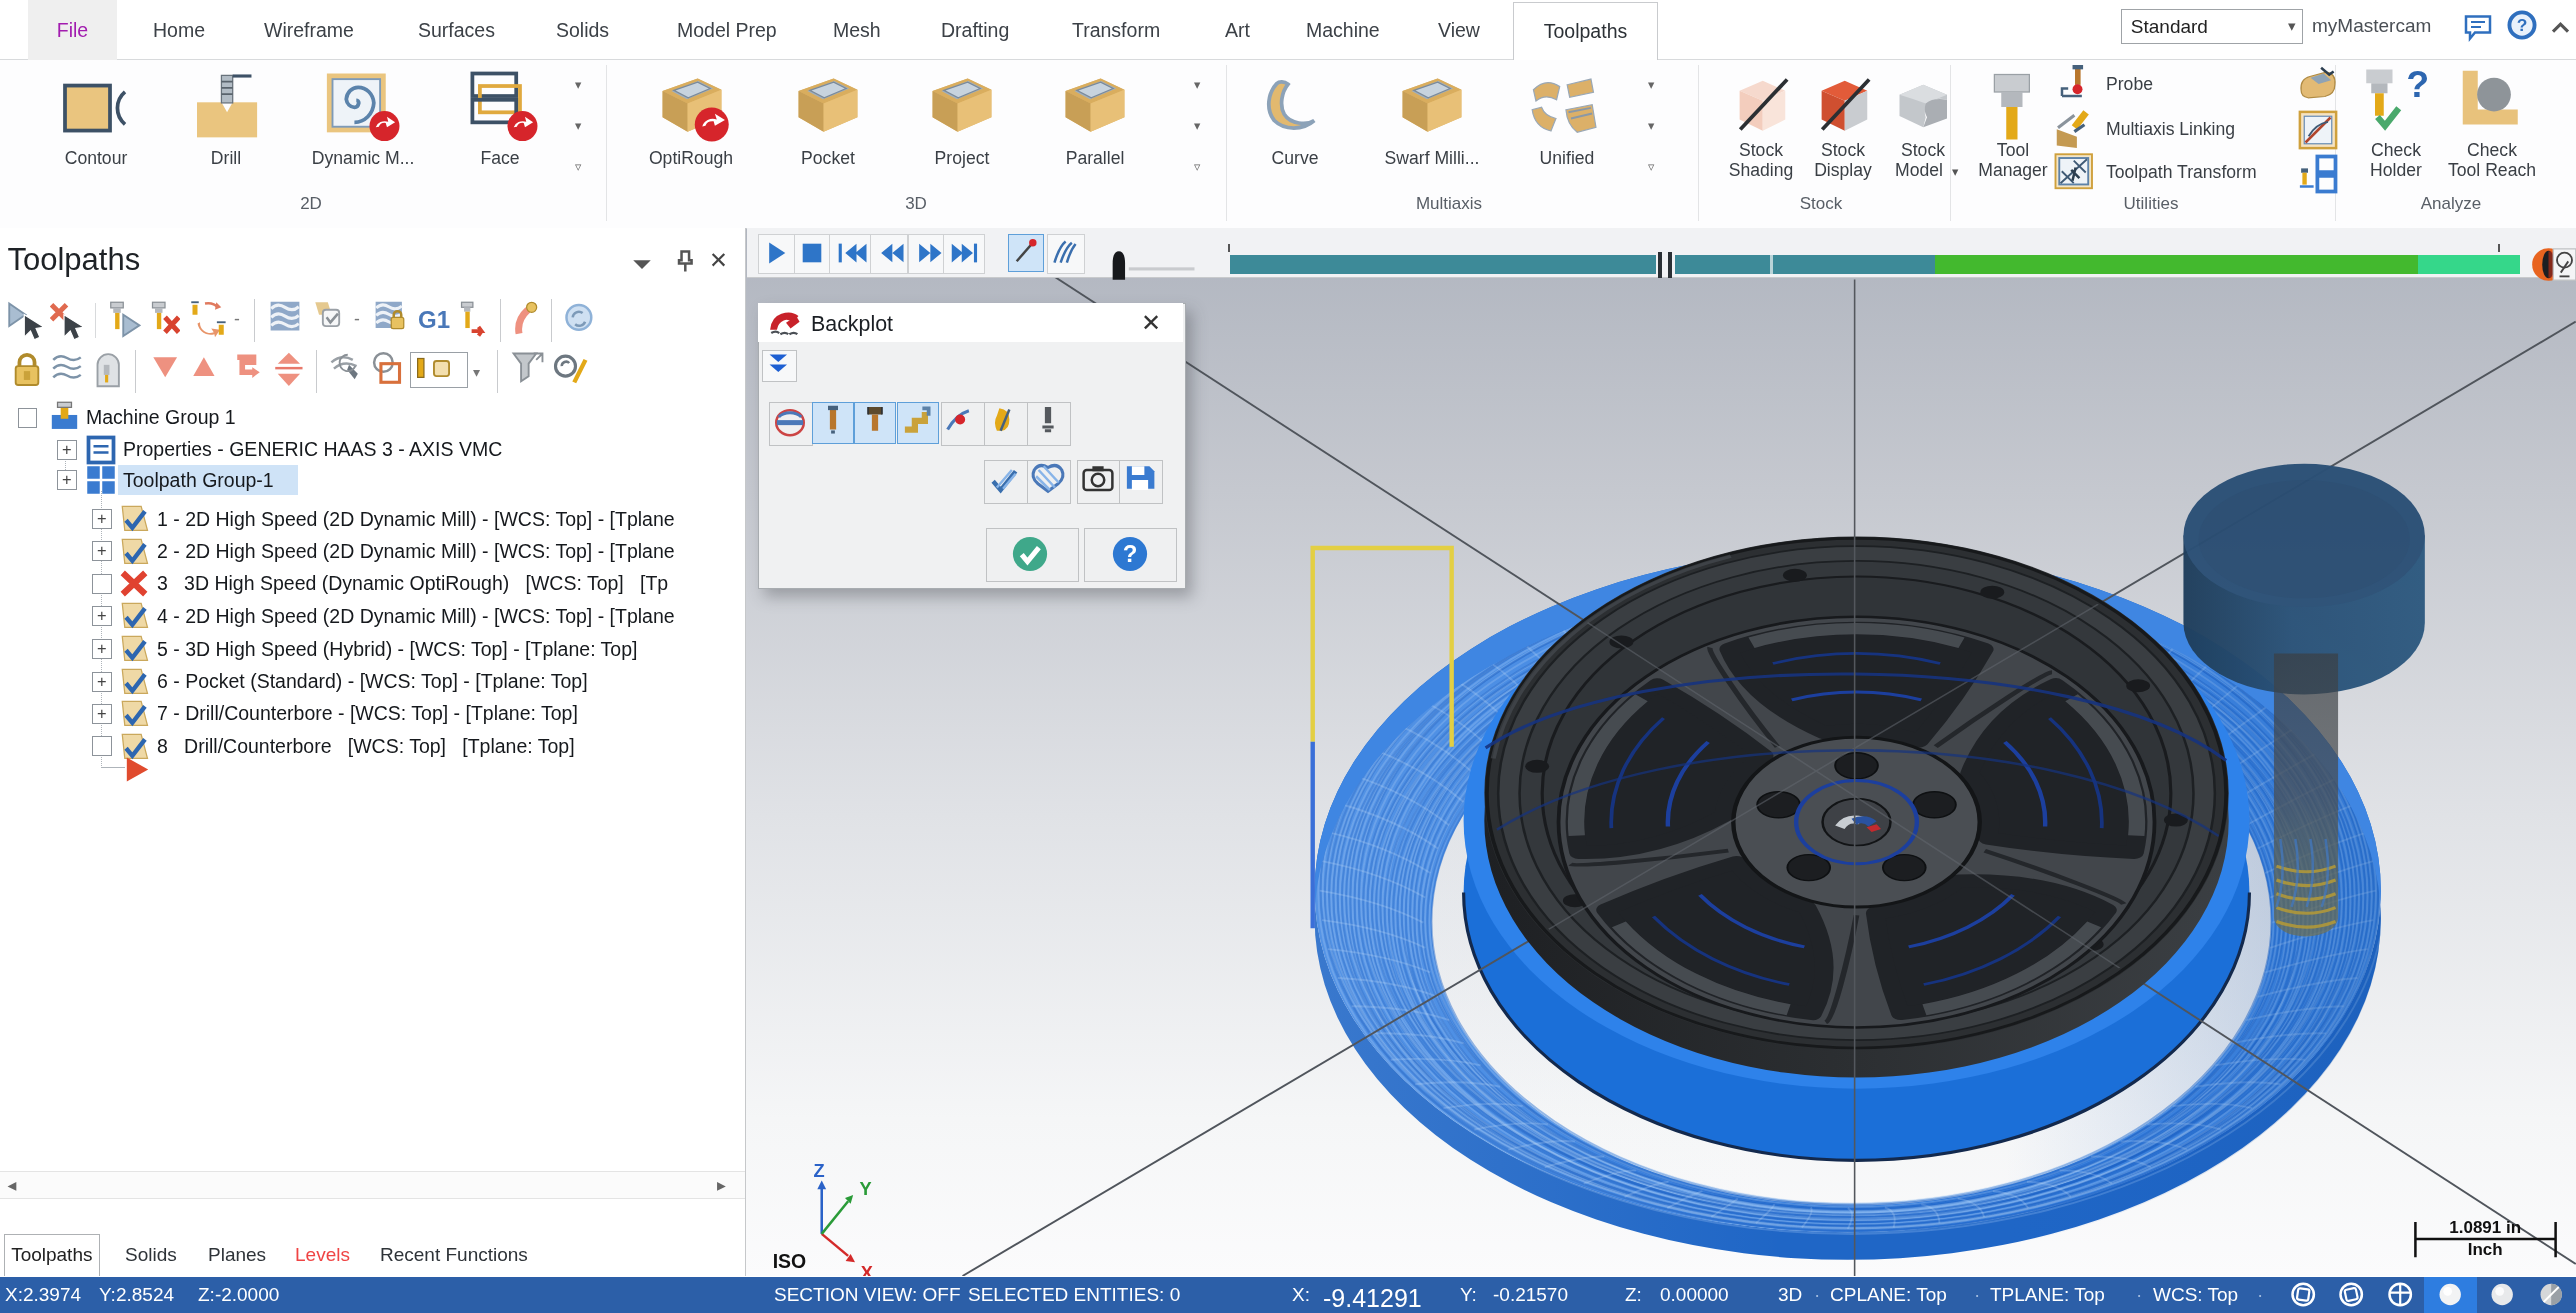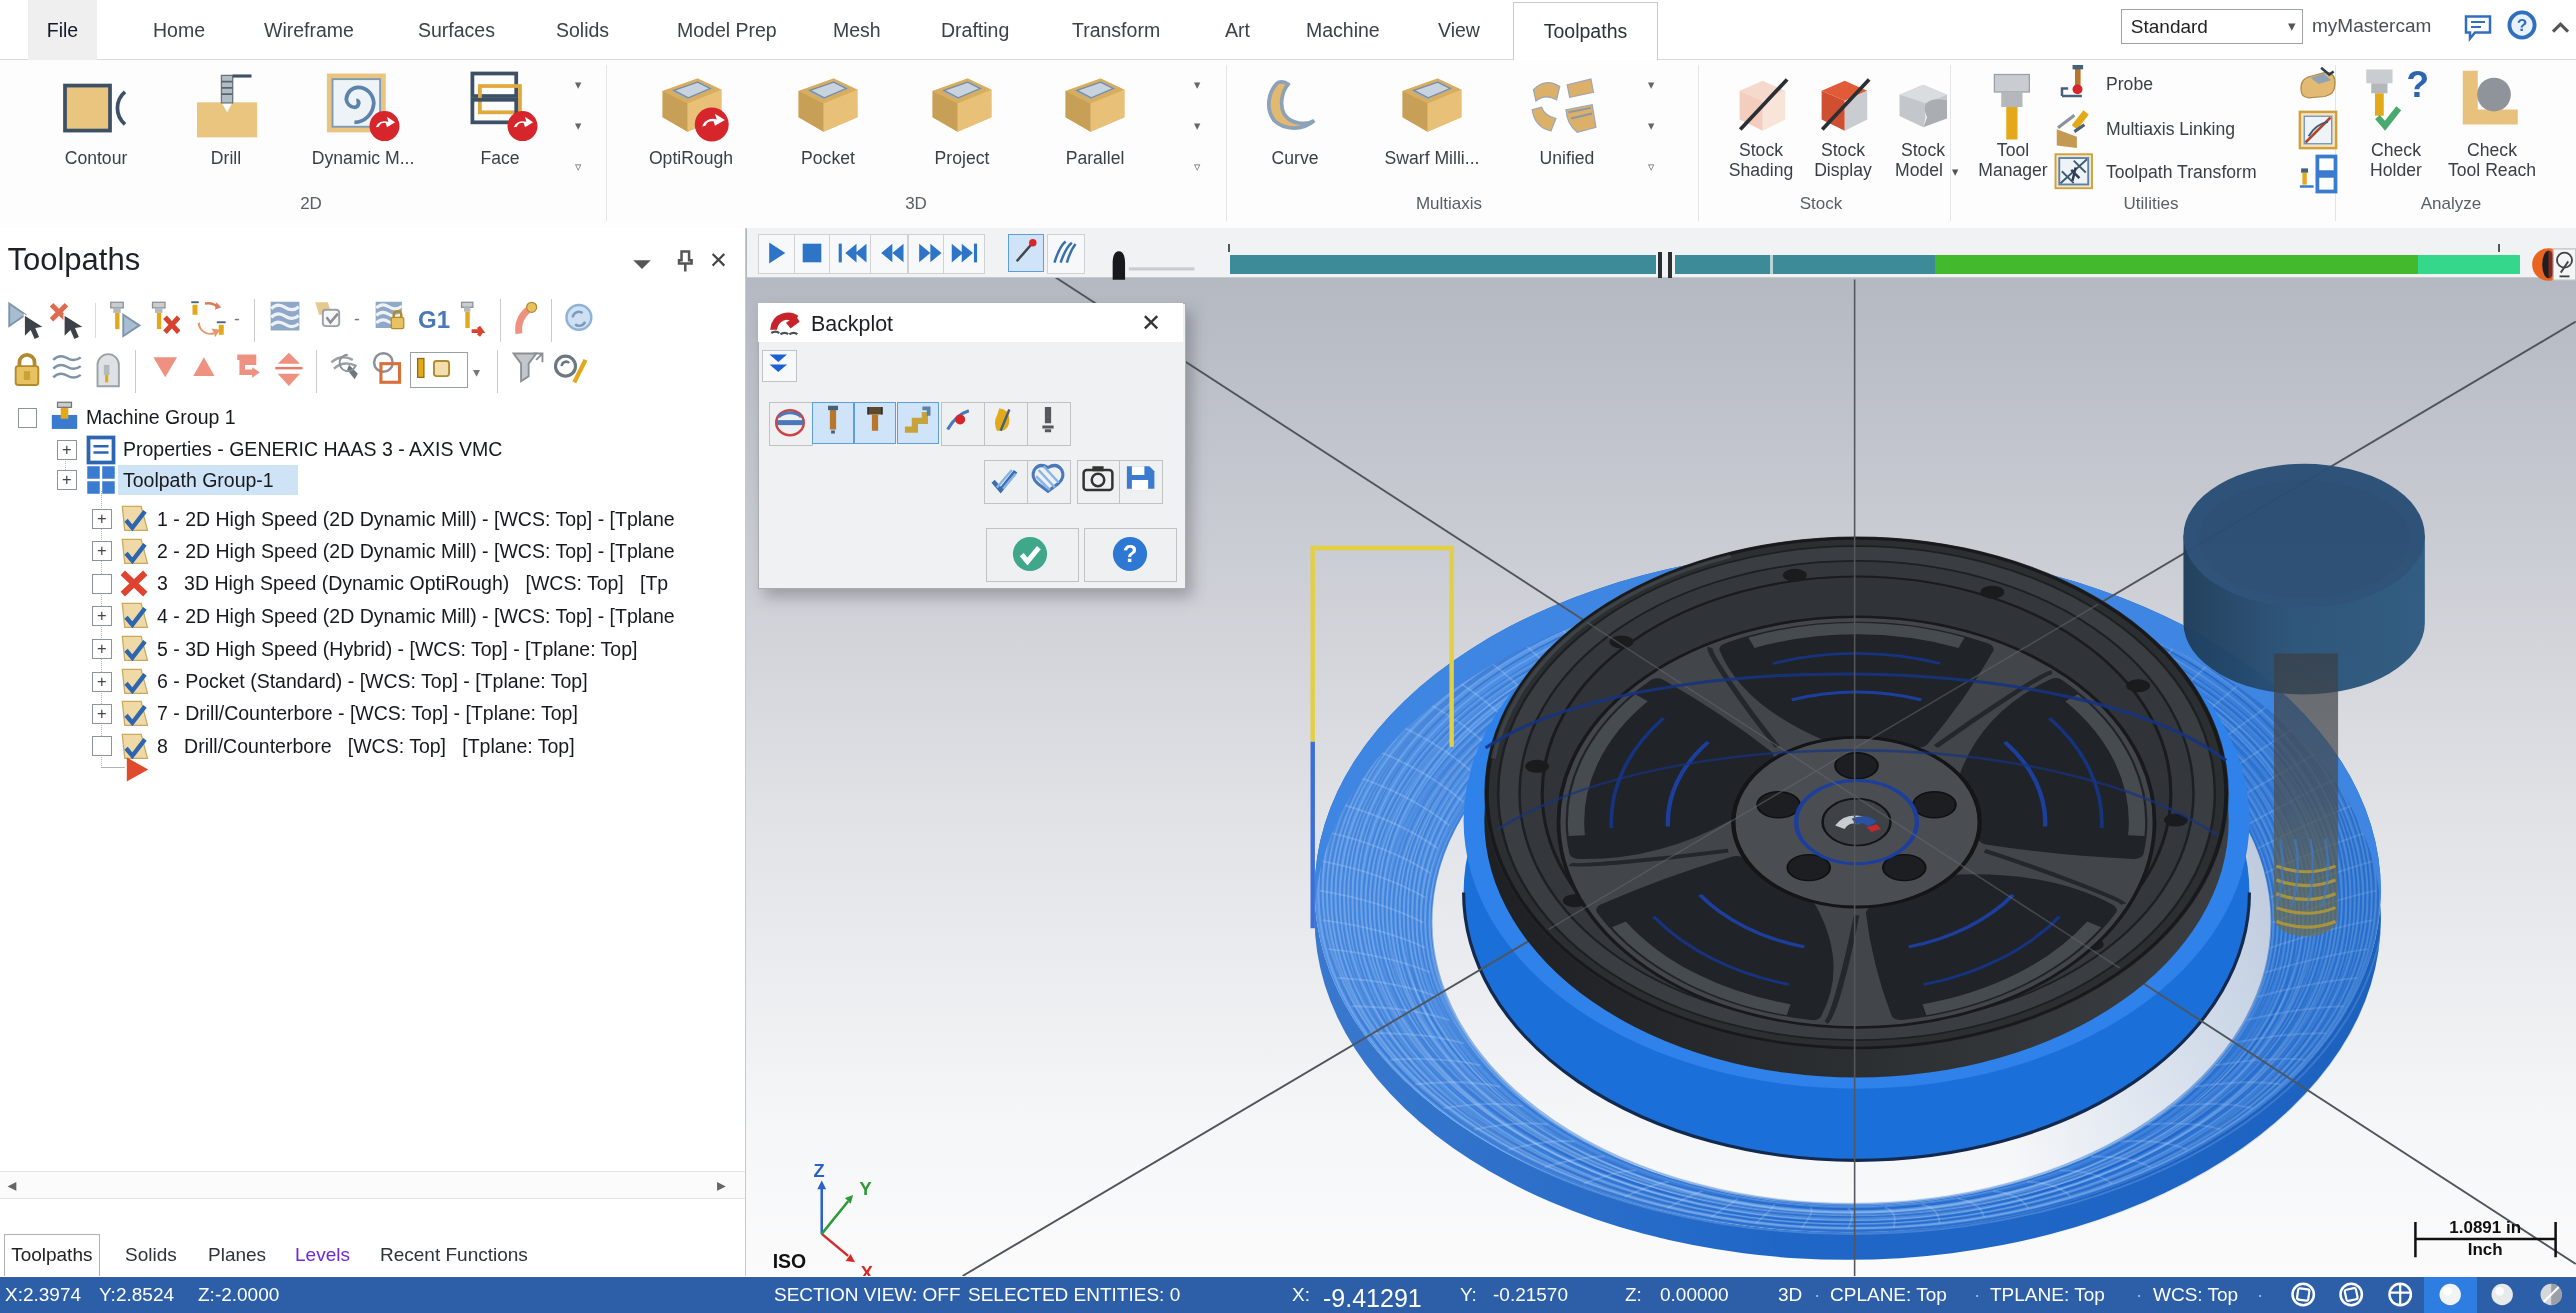--- a/index.html
+++ b/index.html
@@ -290,21 +290,21 @@
       </g>
       <text x="1293" y="1872" font-size="29" font-weight="bold" fill="#2a62c8" font-family="Liberation Sans">Z</text>
       <text x="1366" y="1901" font-size="29" font-weight="bold" fill="#2a9b38" font-family="Liberation Sans">Y</text>
       <text x="1368" y="2034" font-size="29" font-weight="bold" fill="#d42a2a" font-family="Liberation Sans">X</text>
       <text x="1228" y="2018" font-size="31" font-weight="bold" fill="#111" font-family="Liberation Sans">ISO</text>
       <path d="M 3841 1944 L 3841 2000 M 4064 1944 L 4064 2000 M 3841 1971 L 4064 1971" stroke="#111" stroke-width="4"></path>
       <text x="3952" y="1962" font-size="27" font-weight="bold" fill="#111" text-anchor="middle" font-family="Liberation Sans">1.0891 in</text>
       <text x="3952" y="1996" font-size="27" font-weight="bold" fill="#111" text-anchor="middle" font-family="Liberation Sans">Inch</text>
     </svg>
     <div class="abs" style="left:0;top:0;width:2576px;height:60px;background:#ffffff;border-bottom:0.6px solid #d8dadc;box-sizing:border-box;"></div>
-    <div class="abs" style="left:28px;top:0;width:69px;height:60px;background:#efefef;text-align:center;line-height:60px;font-size:19.5px;color:#0f172a;">File</div>
+    <div class="abs" style="left:28px;top:0;width:89px;height:60px;background:#efefef;text-align:center;line-height:60px;font-size:19.5px;color:#a21caf;">File</div>
     <span class="tab" style="left:153px;">Home</span>
     <span class="tab" style="left:264px;">Wireframe</span>
     <span class="tab" style="left:418px;">Surfaces</span>
     <span class="tab" style="left:556px;">Solids</span>
     <span class="tab" style="left:669px;margin-left:8px;">Model Prep</span>
     <span class="tab" style="left:833px;">Mesh</span>
     <span class="tab" style="left:941px;">Drafting</span>
     <span class="tab" style="left:1072px;">Transform</span>
     <span class="tab" style="left:1225px;">Art</span>
     <span class="tab" style="left:1306px;">Machine</span>
@@ -722,21 +722,21 @@
     <svg class="abs" style="left:123px;top:755px;" width="29" height="29" viewBox="0 0 46 46">
       <path d="M6 4 L40 23 L6 42 Z" fill="#e04b2e"></path>
     </svg>
     <div class="abs" style="left:101px;top:767px;width:24px;height:1.3px;background:#aeb4ba;"></div>
     <div class="abs" style="left:0px;top:1171px;width:745px;height:26.4px;border-top:1.3px solid #e4e4e4;border-bottom:1.3px solid #e4e4e4;background:#fbfbfb;"></div>
     <span class="abs" style="left:7.5px;top:1175px;color:#666;font-size:17.6px;">◂</span>
     <span class="abs" style="left:717px;top:1175px;color:#666;font-size:17.6px;">▸</span>
     <div class="abs" style="left:3.8px;top:1234px;width:96px;height:42px;border:1.3px solid #aeb1b4;border-bottom:none;background:#fff;text-align:center;line-height:39px;font-size:19px;color:#222;box-sizing:border-box;">Toolpaths</div>
     <span class="abs" style="left:125px;top:1244px;font-size:19px;color:#2e3338;">Solids</span>
     <span class="abs" style="left:208px;top:1244px;font-size:19px;color:#2e3338;">Planes</span>
-    <span class="abs" style="left:295px;top:1244px;font-size:19px;color:#6d28d9;">Levels</span>
+    <span class="abs" style="left:295px;top:1244px;font-size:19px;color:#ef4444;">Levels</span>
     <span class="abs" style="left:380px;top:1244px;font-size:19px;color:#2e3338;">Recent Functions</span>
     <div class="abs" style="left:747px;top:228px;width:1829px;height:50px;background:#f1f2f4;border-bottom:0.6px solid #c8cacc;box-sizing:border-box;"></div>
     <div class="pbtn" style="left:758px;top:234px;width:36px;"></div>
     <svg class="abs" style="left:758px;top:236px;" width="36" height="34" viewBox="0 0 58 54">
       <path d="M18 10 L18 44 L44 27 Z" fill="#2e75c8"></path>
     </svg>
     <div class="pbtn" style="left:794px;top:234px;width:36px;"></div>
     <svg class="abs" style="left:794px;top:236px;" width="36" height="34" viewBox="0 0 58 54">
       <rect x="14" y="12" width="30" height="30" fill="#2e75c8"></rect>
     </svg>

